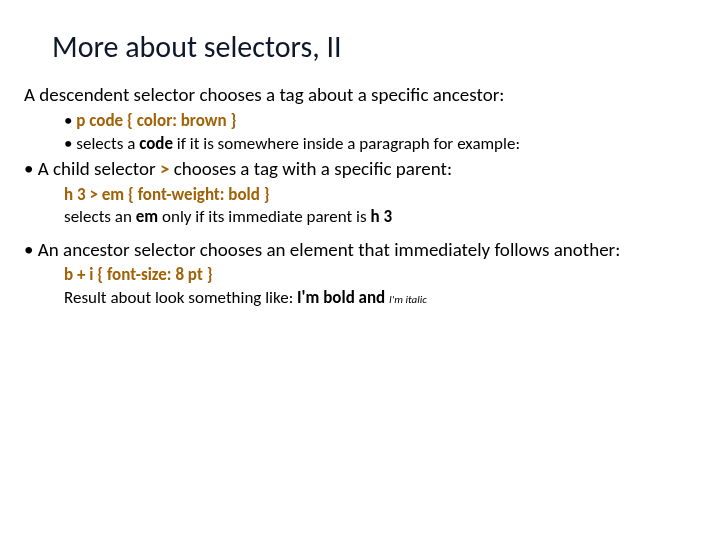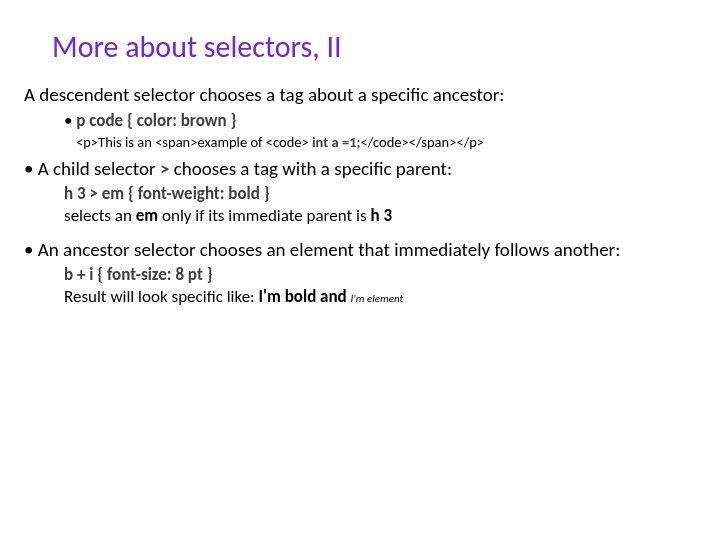--- a/index.html
+++ b/index.html
@@ -13,21 +13,21 @@
     overflow: hidden;
   }
   .slide {
     padding: 28px 24px 24px 24px;
     box-sizing: border-box;
   }
   .title {
     font-size: 30px;
     font-weight: 400;
     margin: 0 0 18px 28px;
-    color: #6d28d9;
+    color: #0f172a;
   }
   .line {
     line-height: 1.3;
   }
   .body-text {
     font-size: 19px;
     margin: 2px 0 2px 0;
   }
   .sub1 {
     font-size: 17px;
@@ -35,21 +35,21 @@
   }
   .sub2 {
     font-size: 14.5px;
     margin: 0 0 5px 52px;
   }
   .sub1b {
     font-size: 17px;
     margin: 0 0 0 40px;
   }
   .bold { font-weight: 700; }
-  .orange-bold { color: #404040; font-weight: 700; }
+  .orange-bold { color: #a16207; font-weight: 700; }
   .italic { font-style: italic; }
   .mono-ish { letter-spacing: 0; }
   .bullet::before {
     content: "• ";
   }
   .top-bullet::before {
     content: "• ";
   }
 </style>
 </head>
@@ -60,24 +60,24 @@
   <h1 class="title">More about selectors, II</h1>
 
   <div class="line body-text">
     <span>A </span><span>descendent </span><span>selector chooses a tag about a specific ancestor:</span>
   </div>
 
   <div class="line sub1 bullet">
     <span class="orange-bold">p code { color: brown }</span>
   </div>
 
+  <div class="line sub1 bullet">
+    <span>selects a </span><span class="bold">code </span><span>if it is somewhere inside a paragraph for example:</span>
+  </div>
 
-  <div class="line sub2 mono-ish">
-    <span>&lt;p&gt;This is an &lt;span&gt;example of &lt;code&gt; </span><span class="orange-bold">int a =1;</span><span>&lt;/code&gt;&lt;/span&gt;&lt;/p&gt;</span>
-  </div>
 
   <div class="line body-text top-bullet" style="margin-top:2px;">
     <span>A </span><span>child </span><span>selector </span><span class="orange-bold">&gt; </span><span>chooses a tag with a specific parent:</span>
   </div>
 
   <div class="line sub1b">
     <span class="orange-bold">h 3 &gt; em { font-weight: bold }</span>
   </div>
 
   <div class="line sub1b" style="margin-bottom:10px;">
@@ -87,16 +87,16 @@
   <div class="line body-text top-bullet">
     <span>An </span><span>ancestor </span><span>selector chooses an element that immediately follows another:</span>
   </div>
 
   <div class="line sub1b">
     <span class="orange-bold">b + i  { font-size: 8 pt }</span>
   </div>
 
 
   <div class="line sub1b">
-    <span>Result will look specific like: </span><span class="bold">I'm bold and </span><span class="italic" style="font-size:11px;">I'm element</span>
+    <span>Result about look something like: </span><span class="bold">I'm bold and </span><span class="italic" style="font-size:11px;">I'm italic</span>
   </div>
 
 </div>
 
 </body></html>

